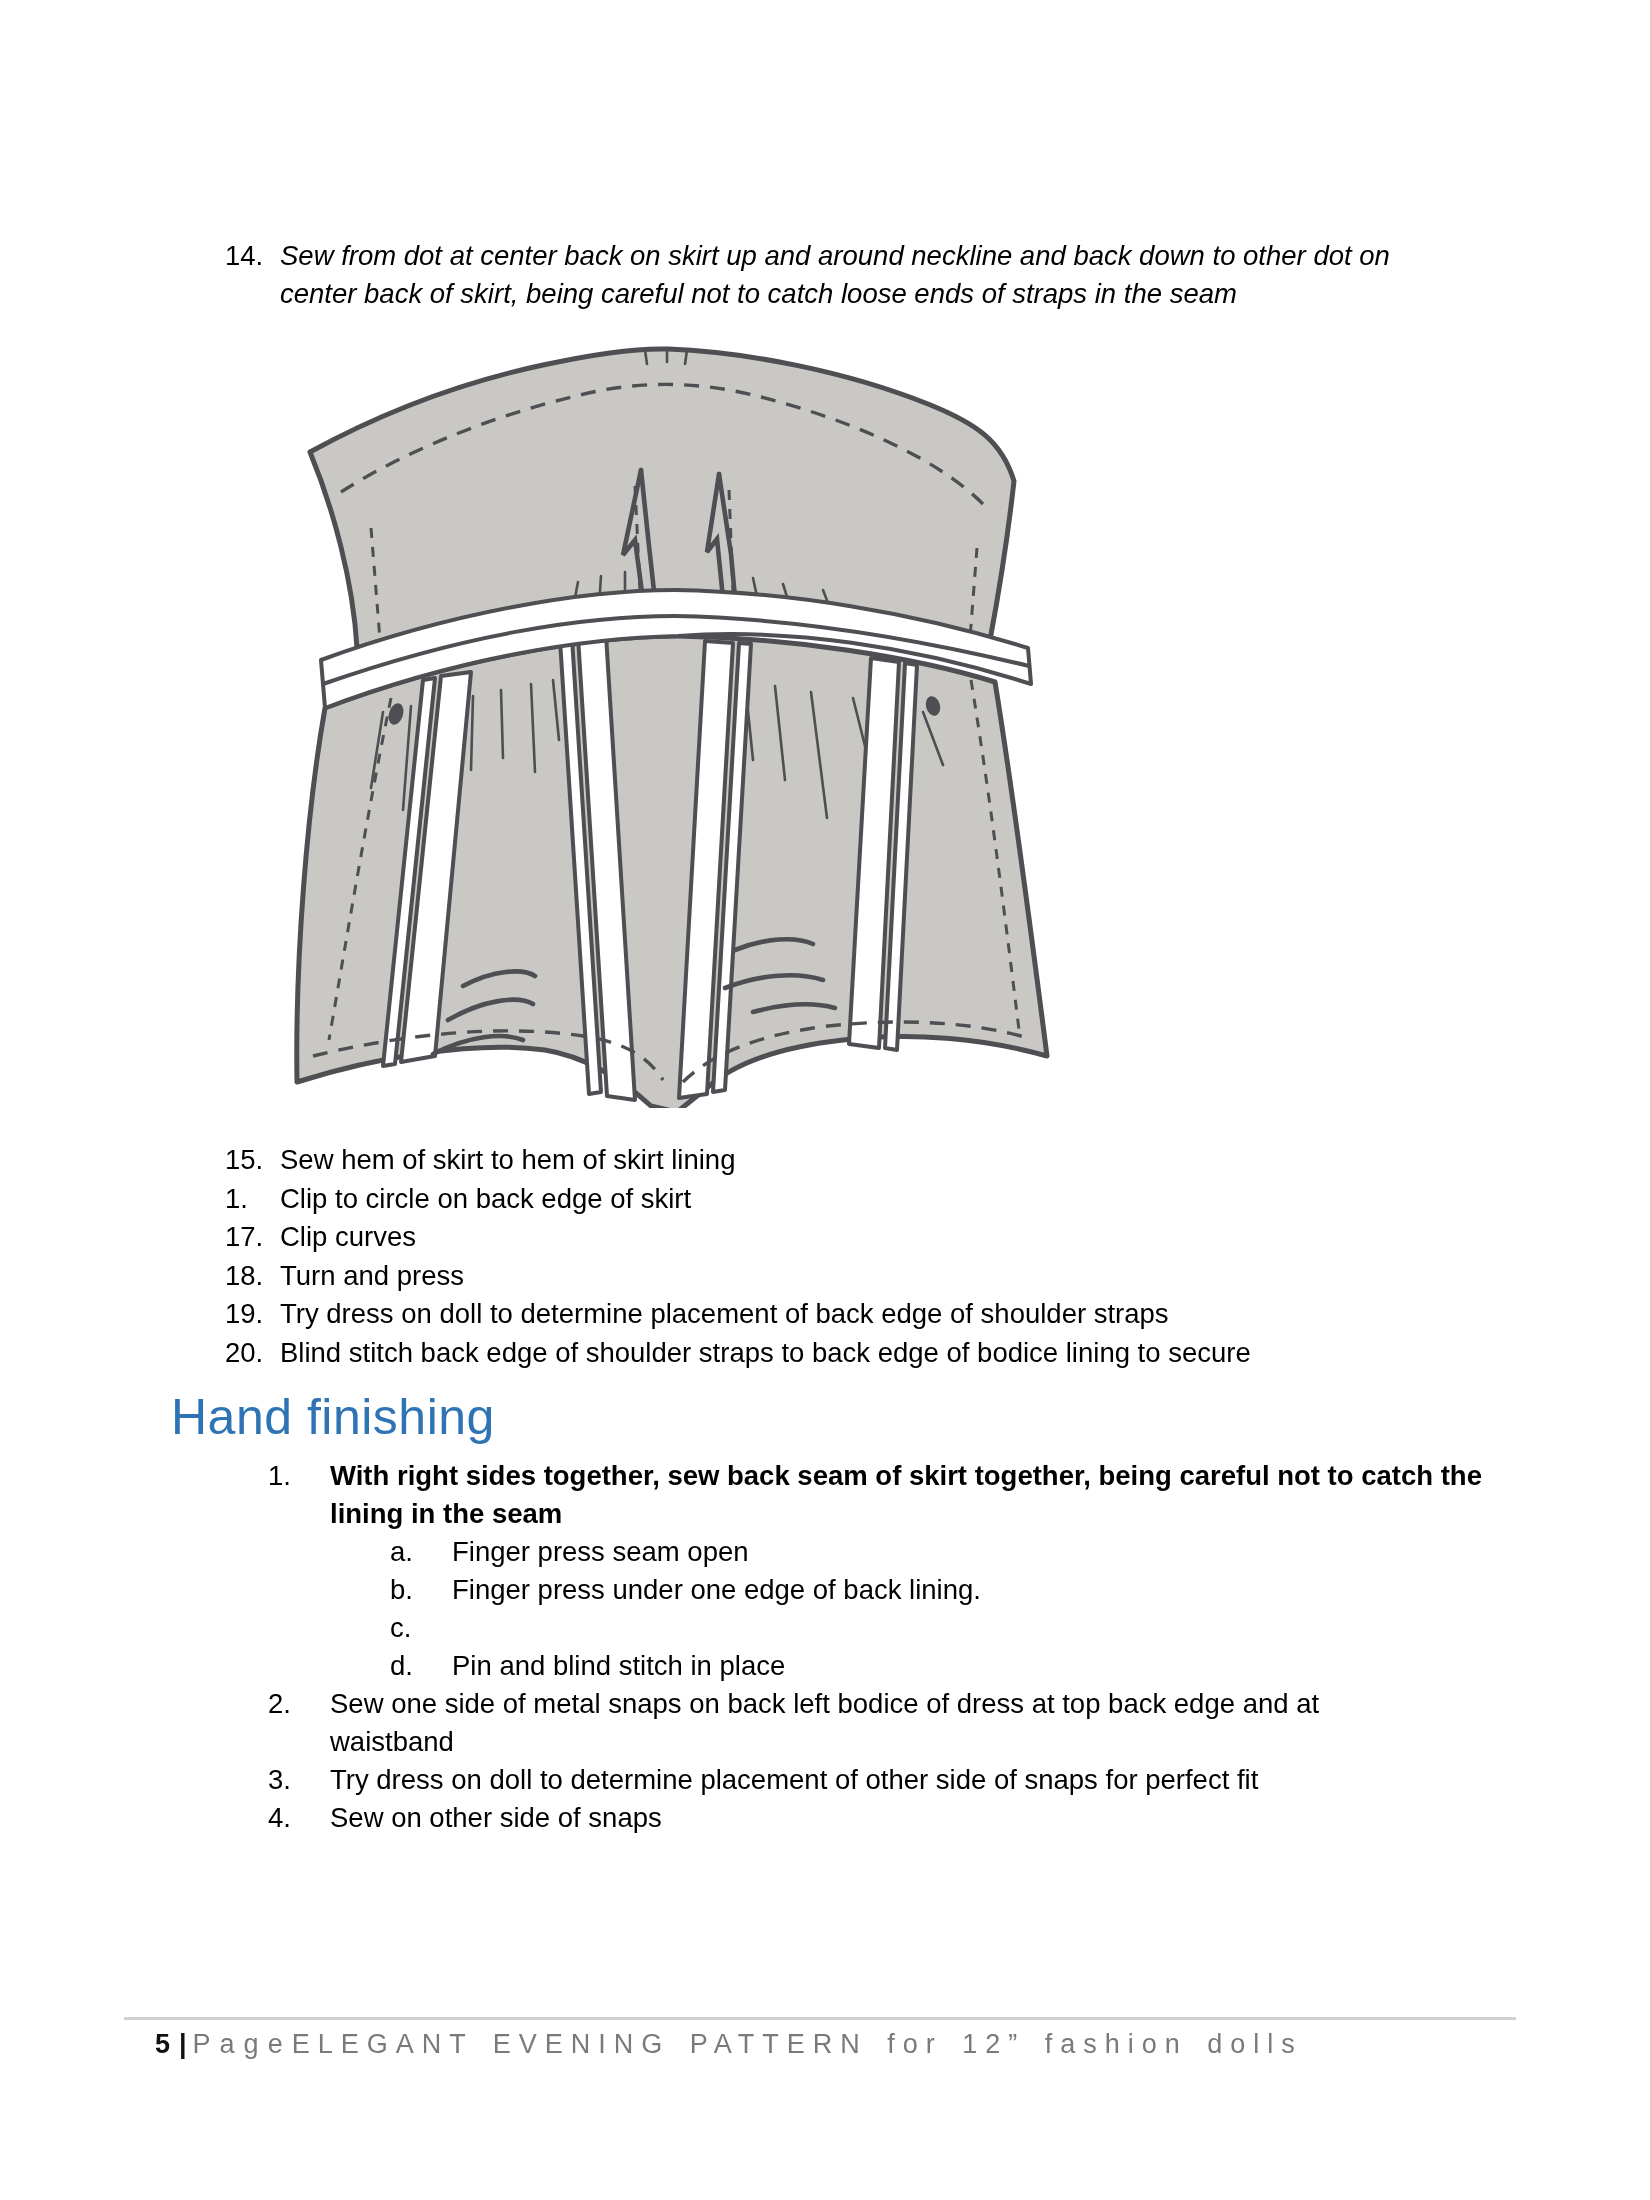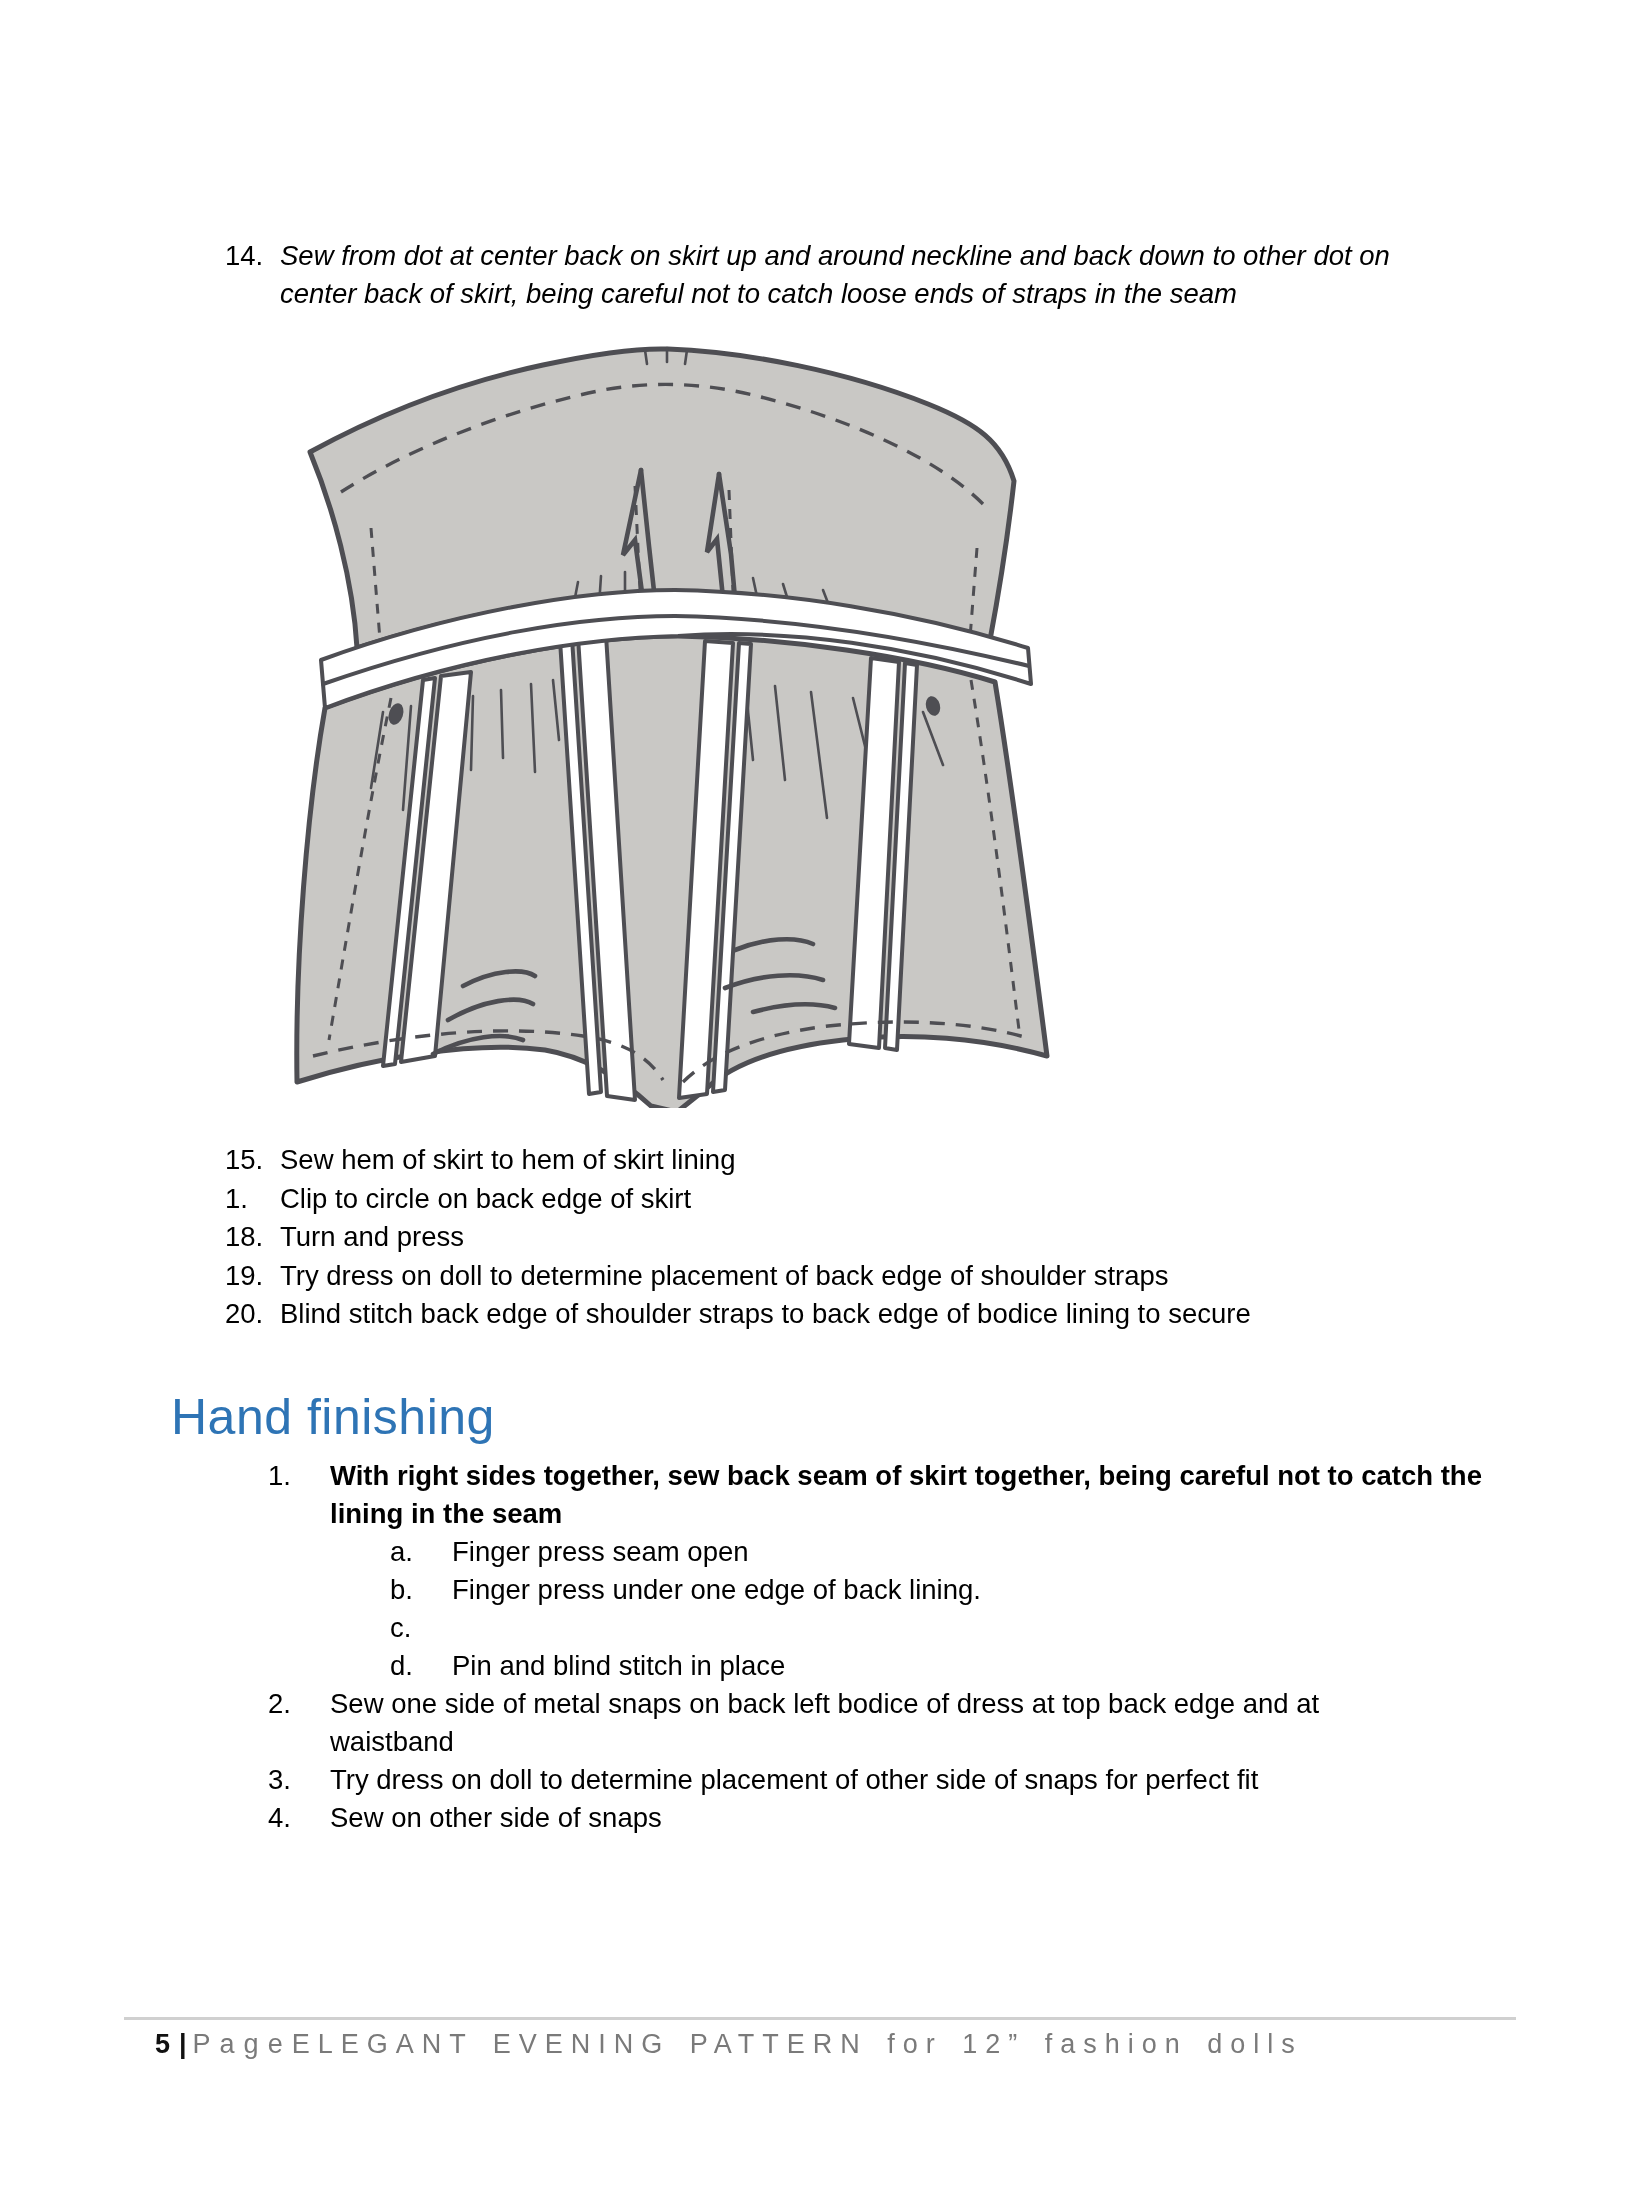--- a/index.html
+++ b/index.html
@@ -141,20 +141,24 @@
   <div class="abs body-text steps-list" style="left:225px; top:1141px;">
     <div class="row">
       <span class="num">15.</span>
       <span class="txt">Sew hem of skirt to hem of skirt lining</span>
     </div>
     <div class="row">
       <span class="num">1.</span>
       <span class="txt">Clip to circle on back edge of skirt</span>
     </div>
     <div class="row">
+      <span class="num">17.</span>
+      <span class="txt">Clip curves</span>
+    </div>
+    <div class="row">
       <span class="num">18.</span>
       <span class="txt">Turn and press</span>
     </div>
     <div class="row">
       <span class="num">19.</span>
       <span class="txt">Try dress on doll to determine placement of back edge of shoulder straps</span>
     </div>
     <div class="row">
       <span class="num">20.</span>
       <span class="txt">Blind stitch back edge of shoulder straps to back edge of bodice lining to secure</span>

